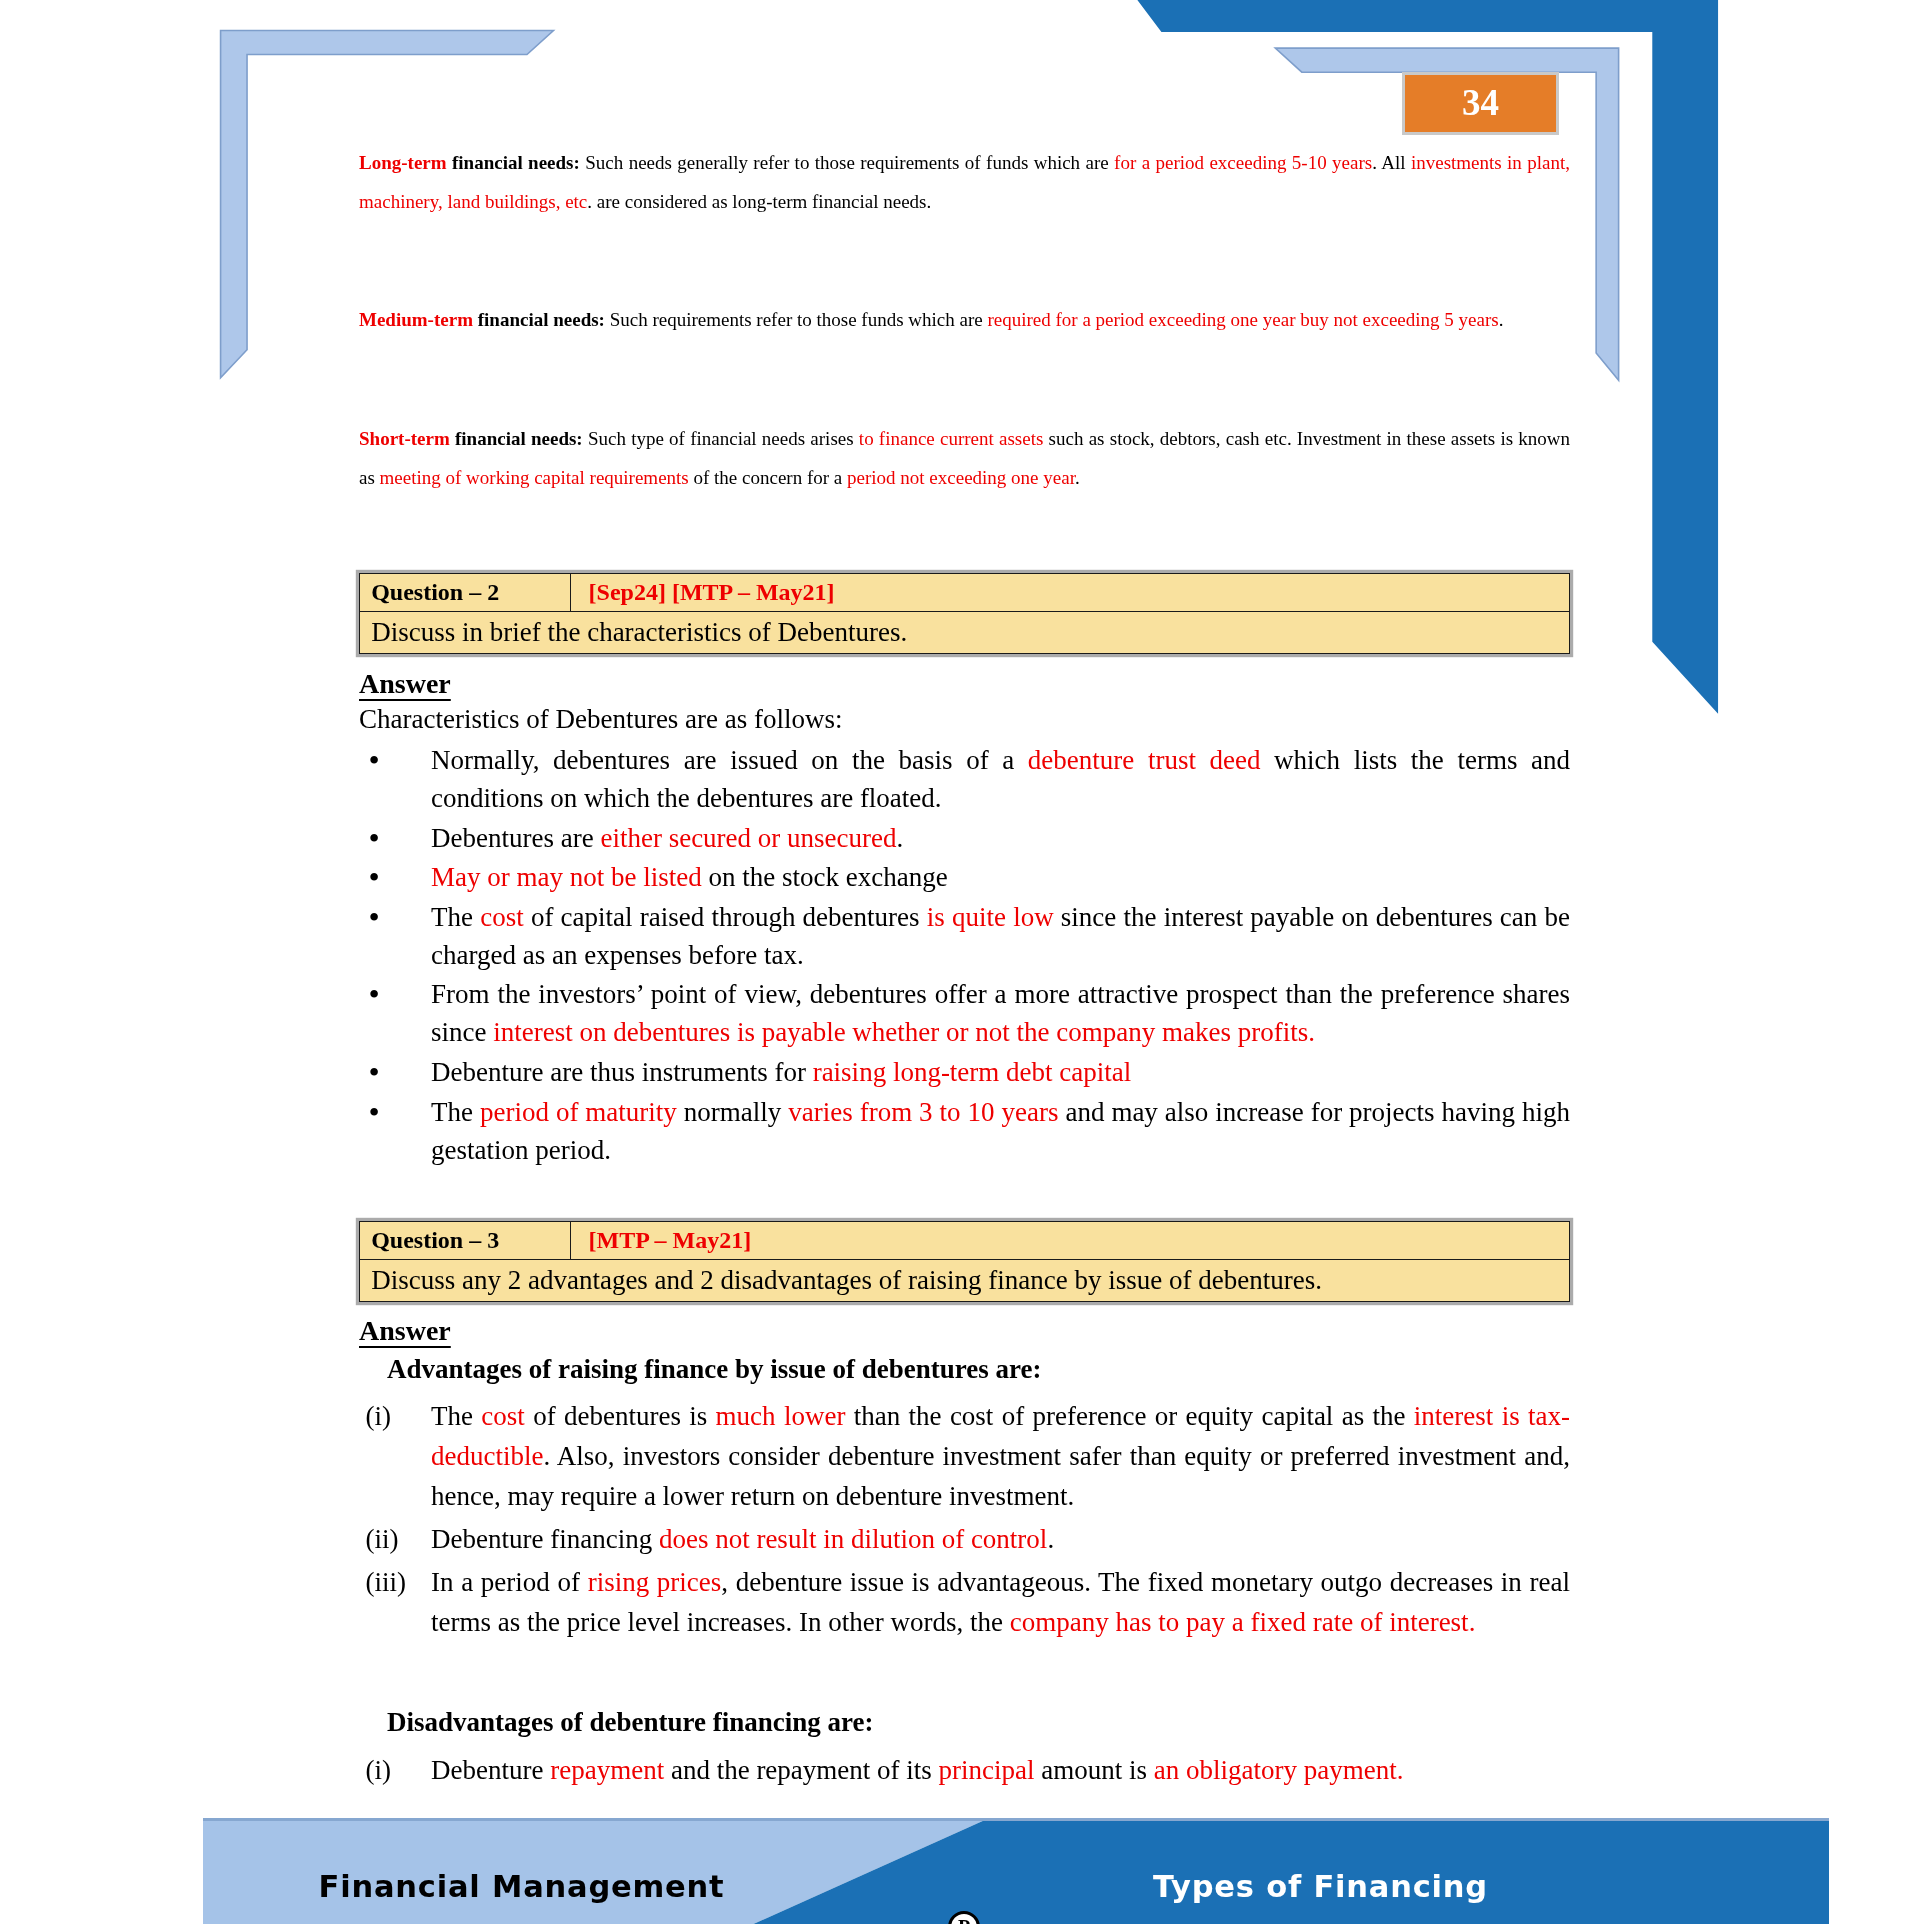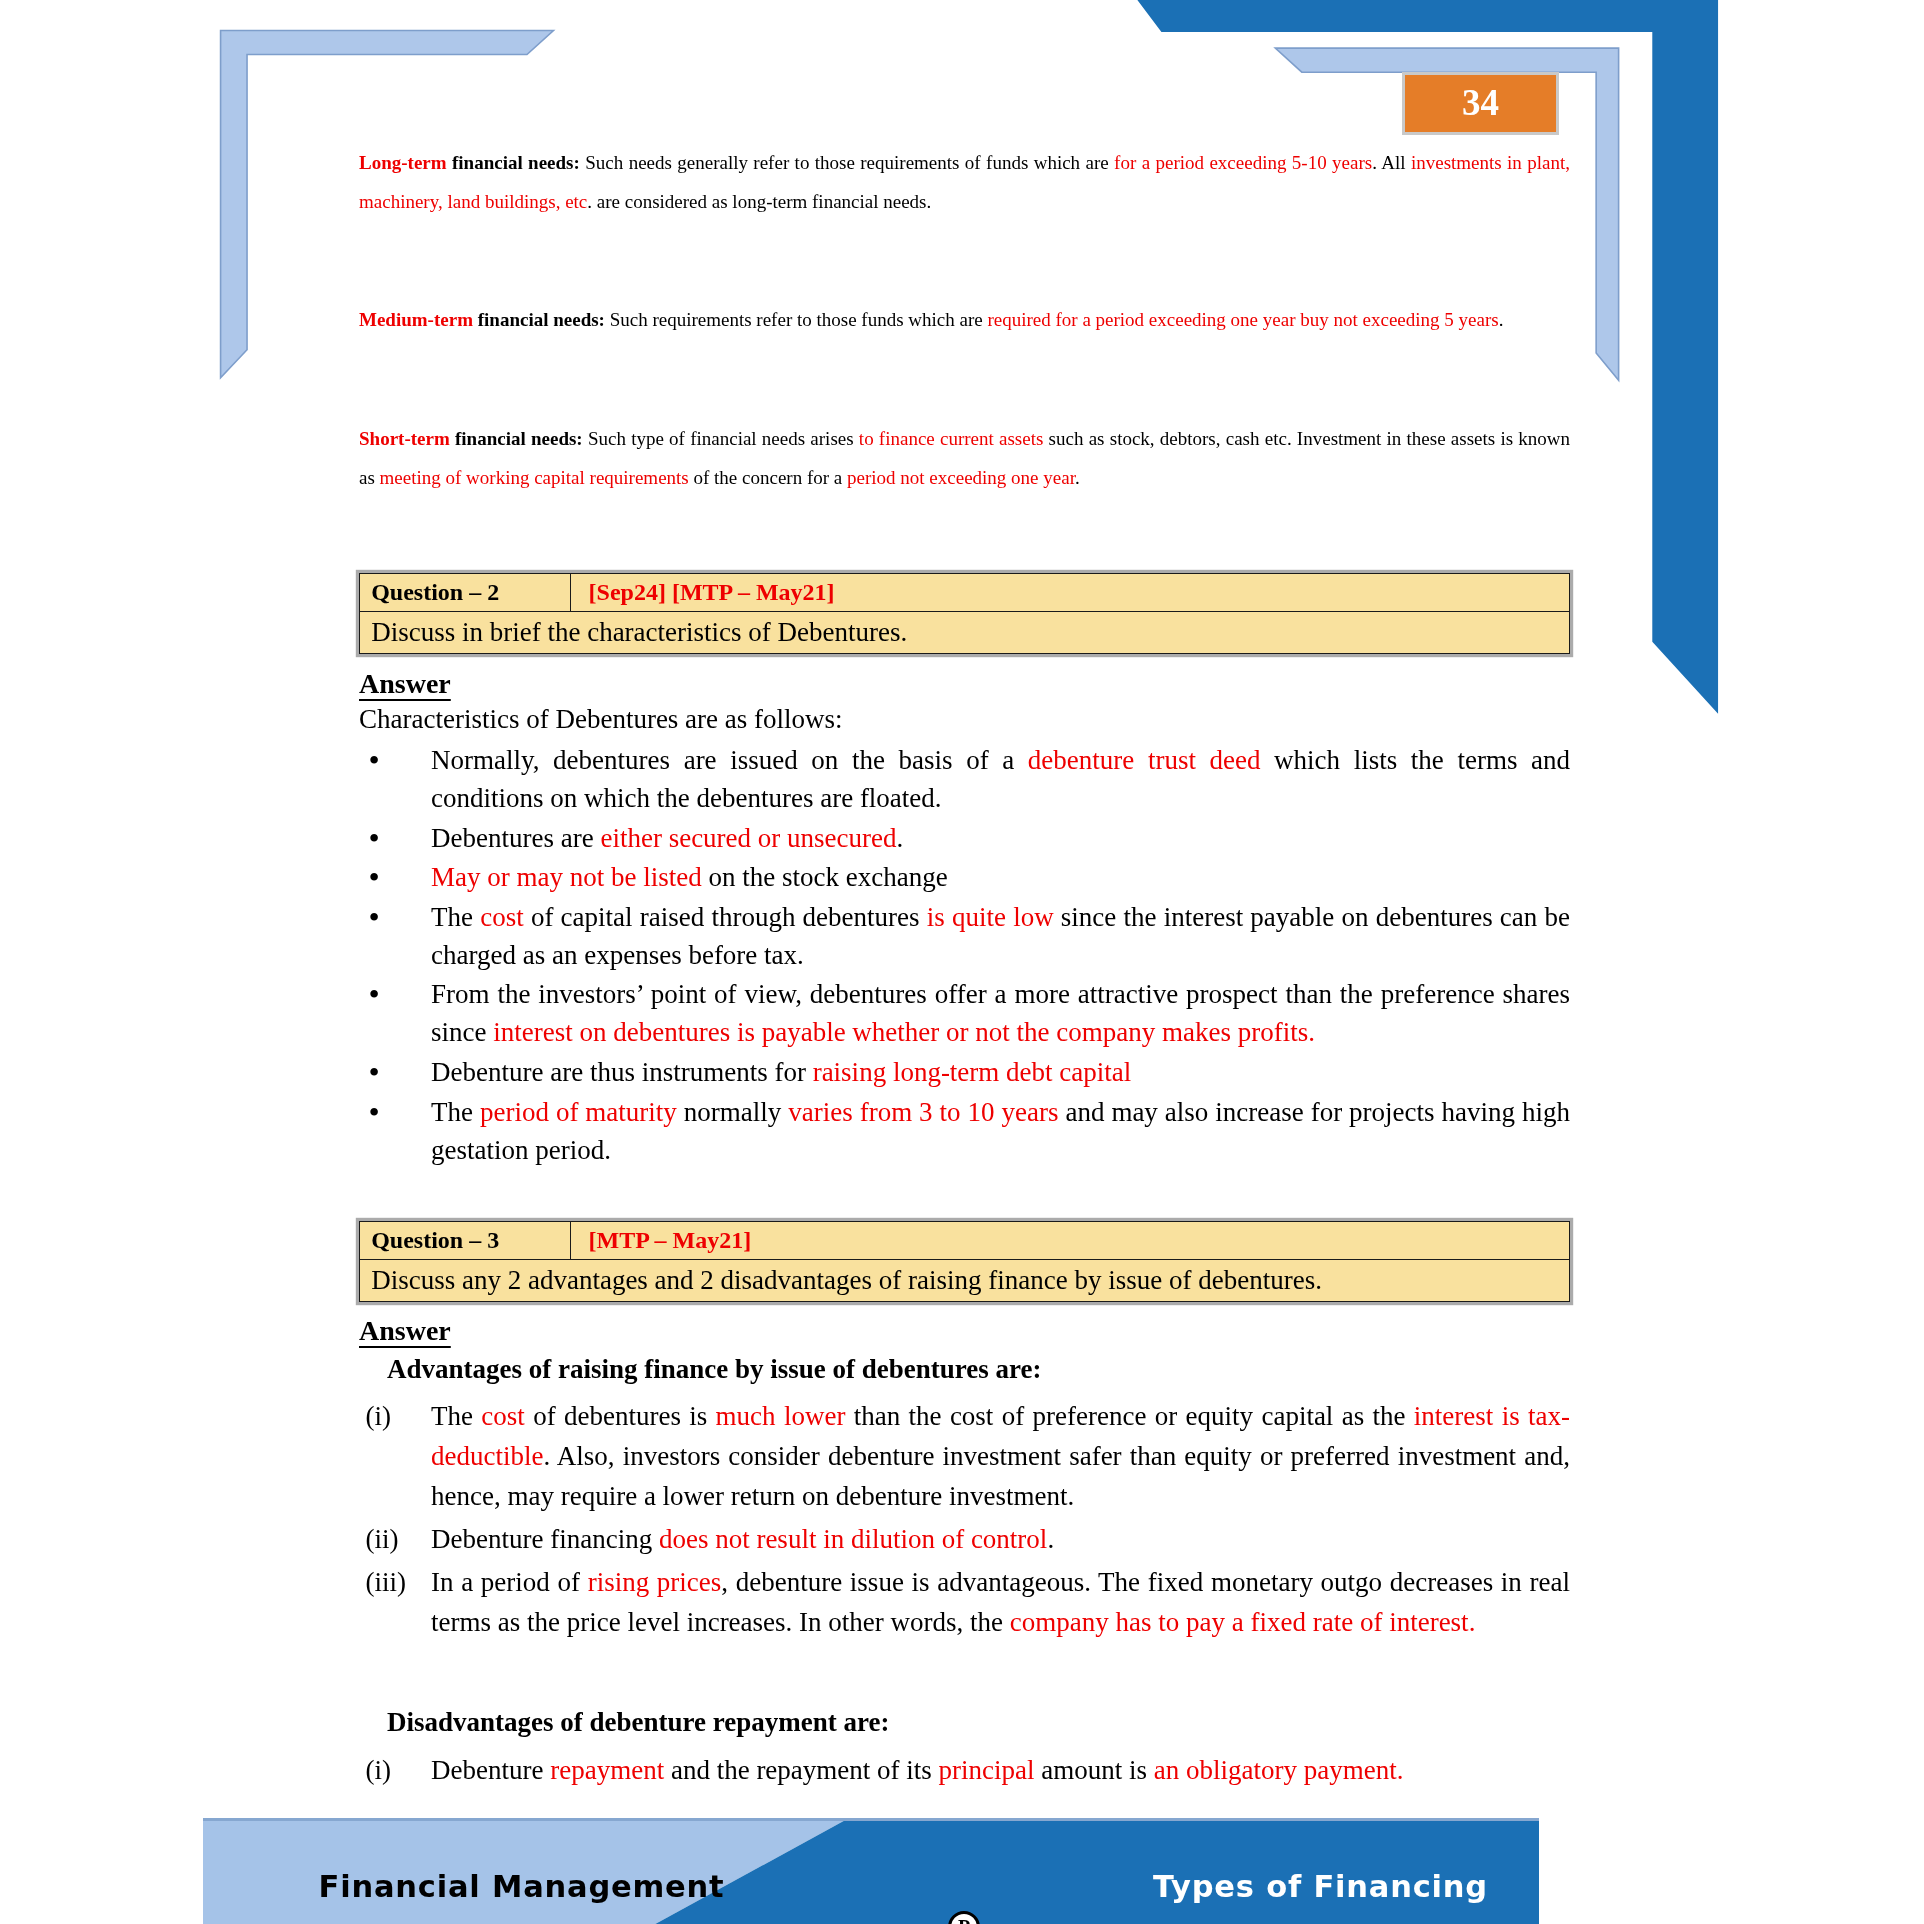--- a/index.html
+++ b/index.html
@@ -80,21 +80,21 @@
   .numlist{top:1396px;}
   #dislist{top:1750px;}
   .numitem{
     position:relative;padding-left:72px;margin-bottom:3.2px;
     font-size:27px;line-height:40px;text-align:justify;
   }
   .numitem .marker{position:absolute;left:6.4px;top:0;}
 
   
   .footer{
-    position:absolute;left:203px;top:1818px;width:1336px;height:107px;
+    position:absolute;left:203px;top:1818px;width:1626px;height:107px;
     border-top:3.2px solid #86A7D0;overflow:visible;z-index:2;text-decoration:underline;
   }
   .f-left,.f-right{position:absolute;inset:0;}
   .f-left{
     background:#A5C3E8;
     clip-path:polygon(0 0, 47.95% 0, 33.72% 100%, 0 100%);
   }
   .f-right{
     background:var(--dark-blue);
     clip-path:polygon(47.95% 0, 100% 0, 100% 100%, 33.72% 100%);
@@ -184,21 +184,21 @@
       <div class="numitem">
         <span class="marker">(ii)</span>
         <span class="numtext"><span>Debenture financing </span><span class="red">does not result in dilution of control</span><span>.</span></span>
       </div>
       <div class="numitem">
         <span class="marker">(iii)</span>
         <span class="numtext"><span>In a period of </span><span class="red">rising prices</span><span>, debenture issue is advantageous. The fixed monetary outgo decreases in real terms as the price level increases. In other words, the </span><span class="red">company has to pay a fixed rate of interest.</span></span>
       </div>
     </div>
 
-    <p class="heading" id="dishead">Disadvantages of debenture repayment are:</p>
+    <p class="heading" id="dishead">Disadvantages of debenture financing are:</p>
 
     <div class="numlist" id="dislist">
       <div class="numitem">
         <span class="marker">(i)</span>
         <span class="numtext"><span>Debenture </span><span class="red">repayment</span><span> and the repayment of its </span><span class="red">principal</span><span> amount is </span><span class="red">an obligatory payment.</span></span>
       </div>
     </div>
 
   </div>
 

